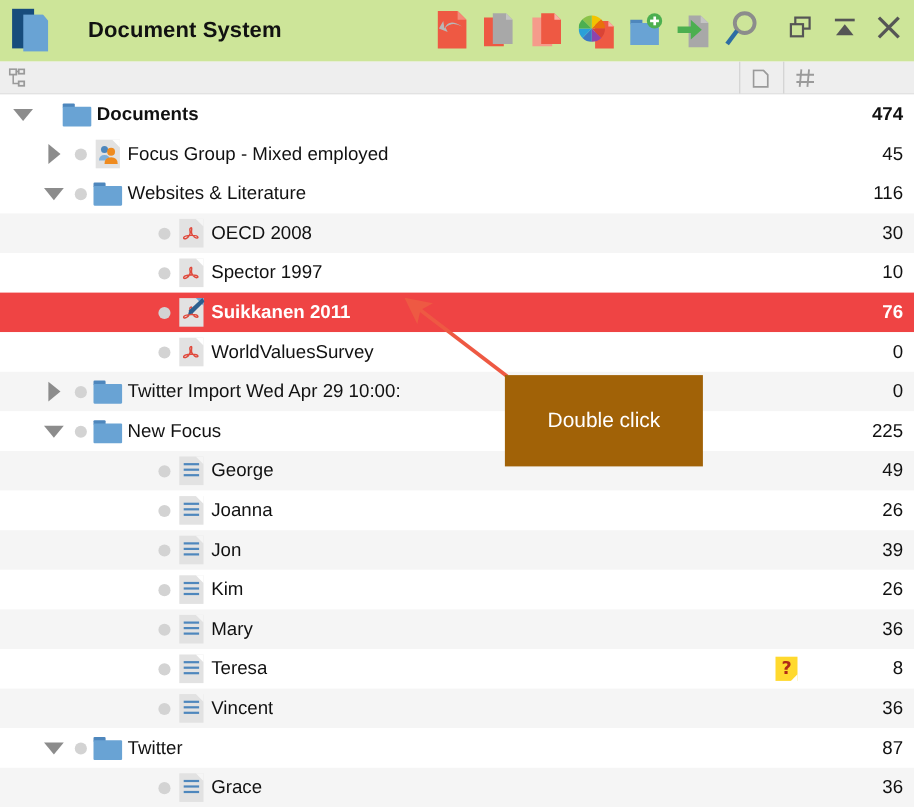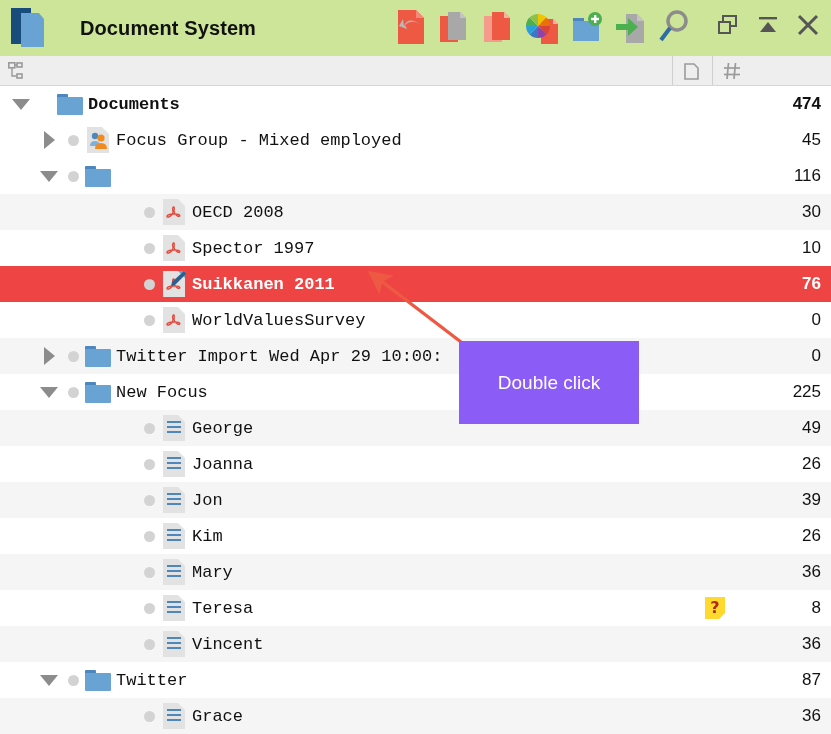--- a/index.html
+++ b/index.html
@@ -133,21 +133,20 @@
     position: relative;
     display: flex; align-items: center; justify-content: center;
   }
 
   .label {
     font-size: 17px;
     color: #111111;
     white-space: nowrap;
     margin-left: 4px;
     overflow: hidden;
-    font-family: Liberation Mono, monospace;
   }
   .row.bold .label { font-weight: bold; }
   .row.selected .label { color: #ffffff; font-weight: bold; }
 
   .count {
     position: absolute;
     right: 10px;
     font-size: 17px;
     color: #111111;
     text-align: right;
@@ -179,21 +178,21 @@
   #annotation-layer {
     position: absolute;
     left: 0; top: 0;
     width: 831px; height: 734px;
     pointer-events: none;
   }
   #callout-box {
     position: absolute;
     left: 459px; top: 341px;
     width: 180px; height: 83px;
-    background: #8b5cf6;
+    background: #a16207;
     display: flex;
     align-items: center;
     justify-content: center;
     pointer-events: auto;
   }
   #callout-text {
     color: #ffffff;
     font-size: 19px;
     white-space: nowrap;
   }
@@ -472,20 +471,21 @@
       </span>
       <span class="dot-slot">
         <span class="dot"></span>
       </span>
       <span class="icon-slot">
         <span class="folder">
           <span class="tab"></span>
           <span class="body"></span>
         </span>
       </span>
+      <span class="label">Websites &amp; Literature</span>
       <span class="count">116</span>
     </div>
     <div class="row alt">
       <span style="width:112px;flex:none;"></span>
       <span class="tri-slot"></span>
       <span class="dot-slot">
         <span class="dot"></span>
       </span>
       <span class="icon-slot">
         <span class="docicon">

